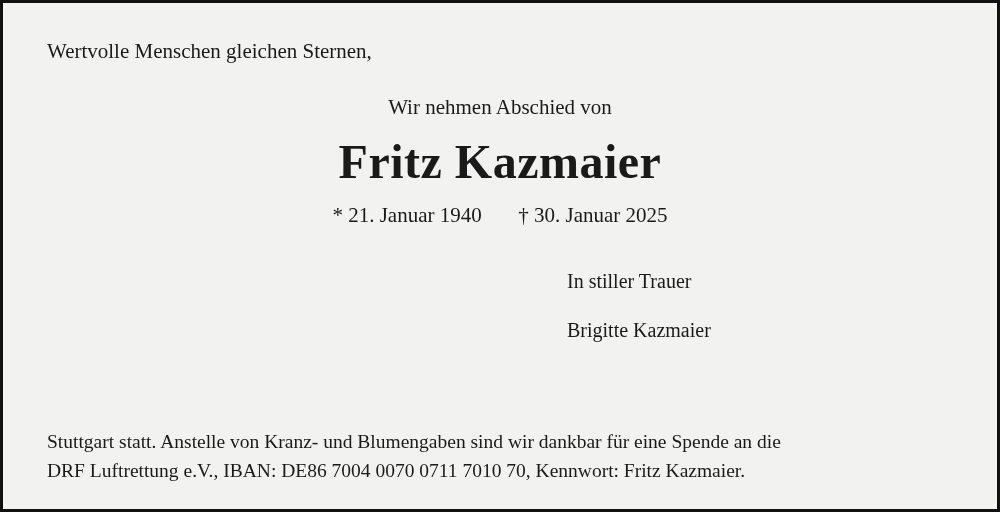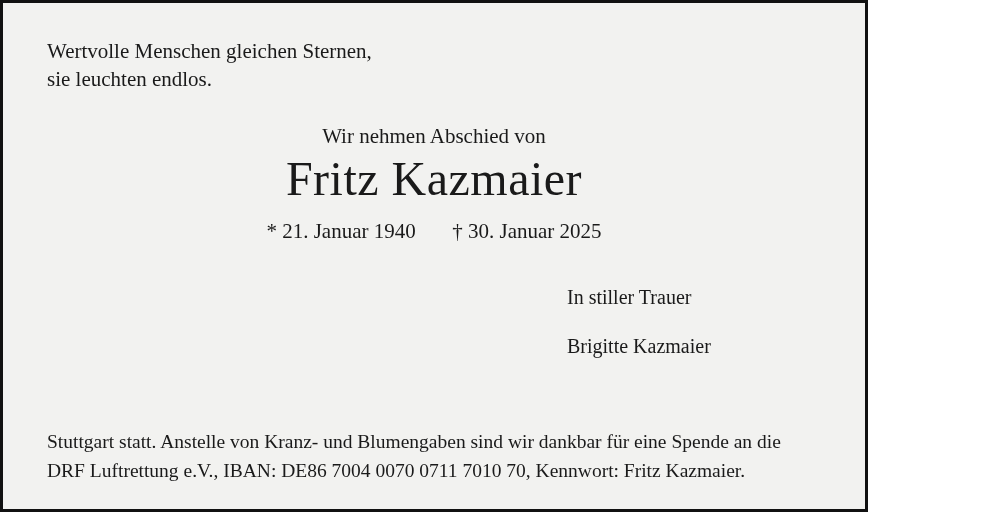--- a/index.html
+++ b/index.html
@@ -10,21 +10,21 @@
   body {
     width: 1000px;
     height: 512px;
     font-family: "Liberation Serif", serif;
     color: #1a1a1a;
     overflow: hidden;
   }
   .obituary {
     position: relative;
     box-sizing: border-box;
-    width: 868px;
+    width: 1000px;
     height: 512px;
     background: #f2f2f0;
     border: 3px solid #111111;
     padding: 0;
   }
   .inner {
     position: relative;
     box-sizing: border-box;
     width: 100%;
     height: 100%;
@@ -41,22 +41,23 @@
   }
   .farewell {
     text-align: center;
     font-size: 21px;
     margin-top: 30px;
   }
   .name {
     text-align: center;
     font-size: 48px;
     line-height: 1.1;
-    margin-top: 4px;
+    margin-top: 16px;
     letter-spacing: 0.5px;
+    font-weight: bold;
   }
   .dates {
     text-align: center;
     font-size: 21px;
     margin-top: 14px;
   }
   .dates .sep {
     display: inline-block;
     width: 26px;
   }
@@ -91,21 +92,20 @@
   }
 </style>
 </head>
 <body>
 
 <div class="obituary">
   <div class="inner">
 
     <div class="epitaph">
       <div>Wertvolle Menschen gleichen Sternen,</div>
-      <div>sie leuchten endlos.</div>
     </div>
 
     <div class="farewell">Wir nehmen Abschied von</div>
 
     <div class="name">Fritz Kazmaier</div>
 
     <div class="dates">
       <span>* 21. Januar 1940</span>
       <span class="sep"></span>
       <span>† 30. Januar 2025</span>

